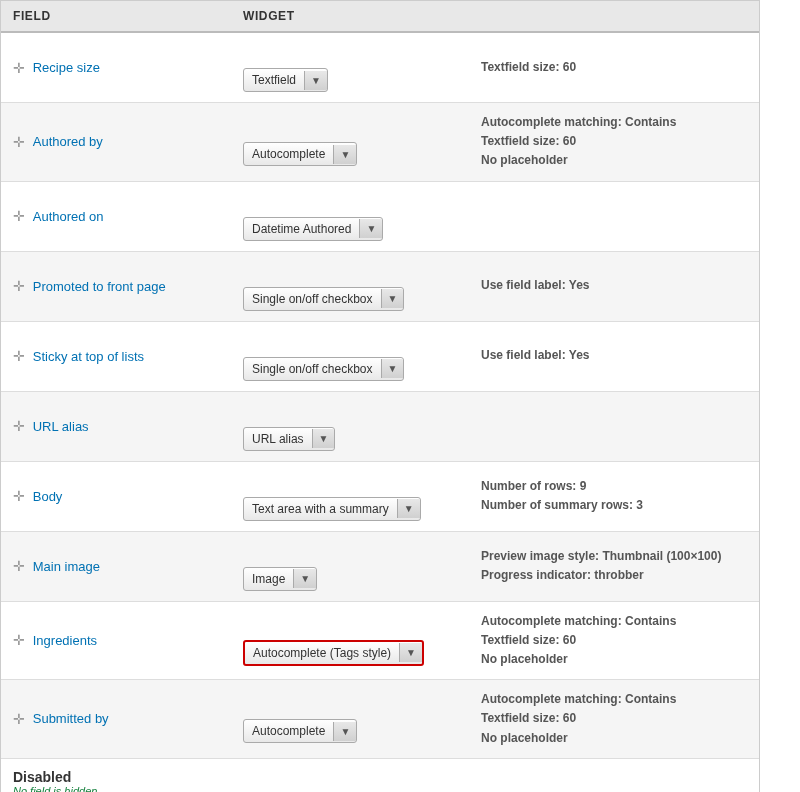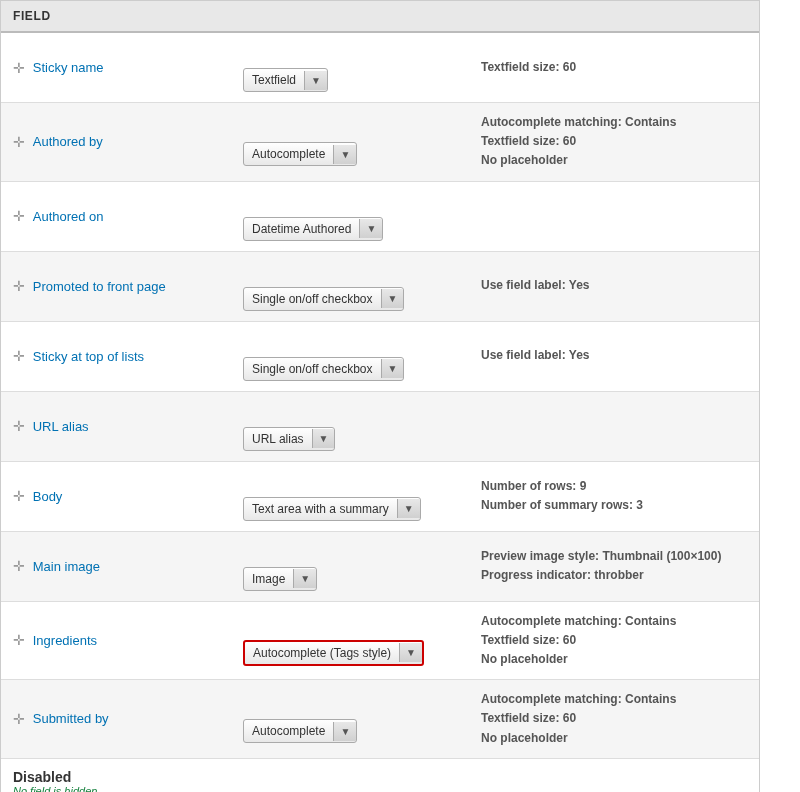--- a/index.html
+++ b/index.html
@@ -114,28 +114,29 @@
       font-weight: bold;
       cursor: pointer;
     }
   </style>
 </head>
 <body>
 
 <div class="table-container">
   <div class="table-header">
     <div class="col">FIELD</div>
+    <div class="col">WIDGET</div>
     <div class="col"></div>
   </div>
 
   <div id="rows-container">
       <div class="table-row" style="background: rgb(255, 255, 255);">
         <div class="field-cell">
           <span class="drag-handle">✛</span>
-          <span>Sticky name</span>
+          <span>Recipe size</span>
         </div>
         <div class="widget-cell">
           <div class="widget-select">
             <span class="widget-select-text">Textfield</span>
             <span class="widget-select-arrow">▼</span>
           </div>
         </div>
         <div class="info-cell">Textfield size: 60</div>
       </div>
       <div class="table-row" style="background: rgb(245, 245, 245);">

